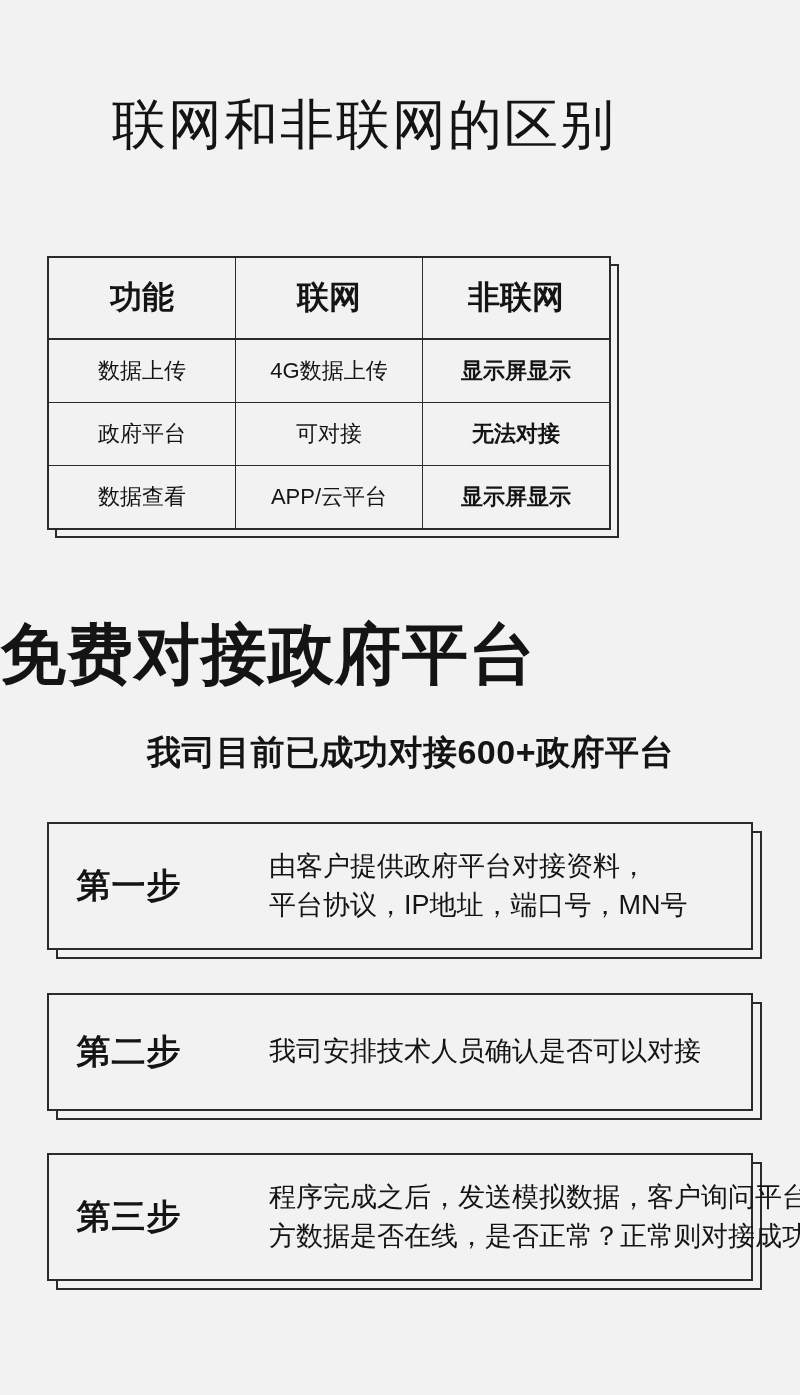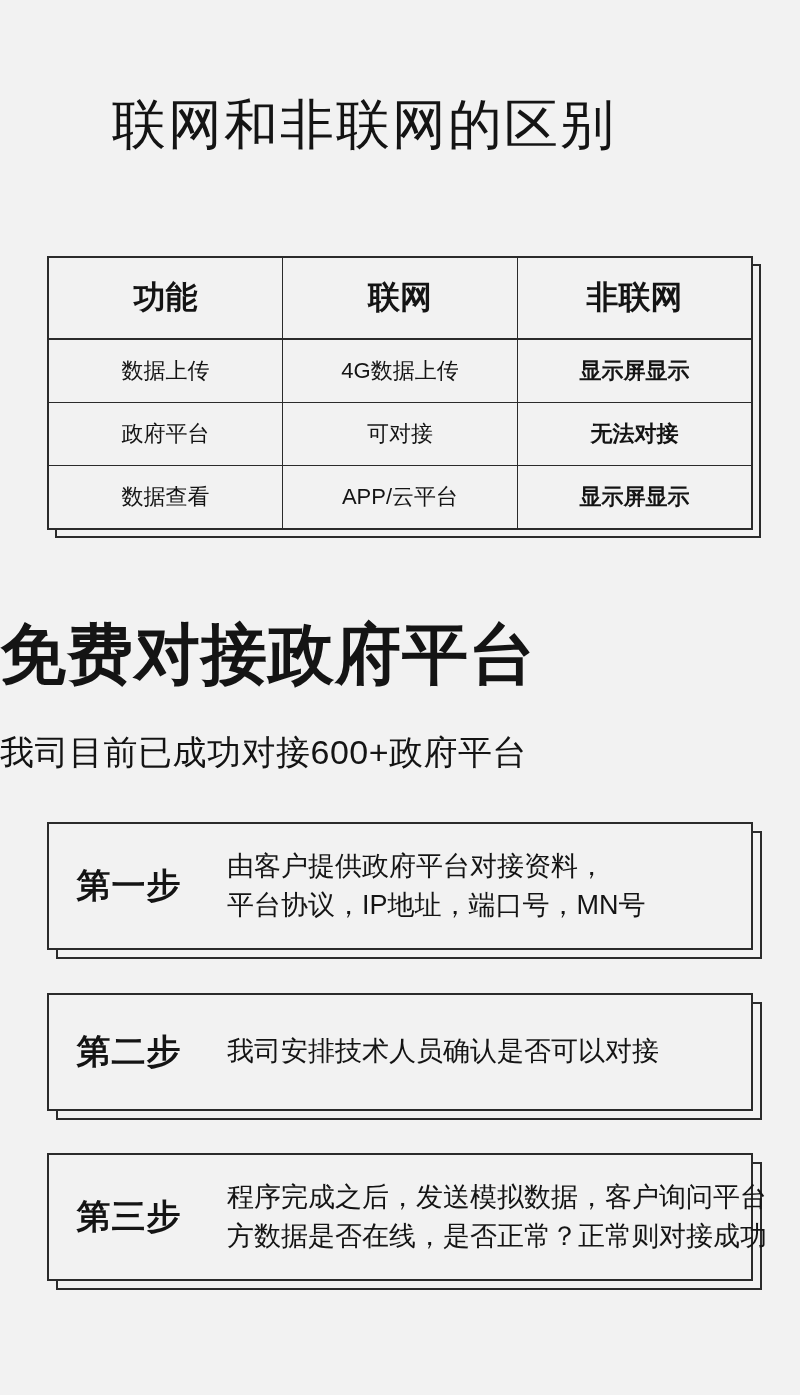--- a/index.html
+++ b/index.html
@@ -33,21 +33,21 @@
     font-weight: 400;
     letter-spacing: 2px;
     color: #141414;
   }
 
   
   .table-wrap {
     position: absolute;
     left: 47px;
     top: 256px;
-    width: 706px;
+    width: 564px;
   }
   .table-shadow {
     position: absolute;
     left: 8px;
     top: 8px;
     width: 100%;
     height: 100%;
     border: 2px solid #2b2b2b;
     box-sizing: border-box;
     background: transparent;
@@ -105,23 +105,23 @@
     line-height: 1.1;
     font-weight: 800;
     letter-spacing: 1px;
     color: #141414;
   }
   .section2-sub {
     position: absolute;
     left: 0;
     top: 730px;
     width: 674px;
-    text-align: left;
+    text-align: right;
     font-size: 34px;
-    font-weight: 400;
+    font-weight: 700;
     letter-spacing: 0.5px;
     color: #141414;
   }
 
   
   .step {
     position: absolute;
     left: 47px;
     width: 706px;
     box-sizing: border-box;
@@ -166,20 +166,21 @@
     flex: 1 1 auto;
     padding: 0 16px 0 18px;
     font-size: 27px;
     line-height: 1.45;
     font-weight: 400;
     color: #141414;
   }
   .step-text .line {
     display: block;
     white-space: nowrap;
+    margin-left: 42px;
   }
 
   #step-1 { top: 822px; height: 128px; }
   #step-2 { top: 993px; height: 118px; }
   #step-3 { top: 1153px; height: 128px; }
 </style>
 </head>
 <body>
 
 <div class="page">

